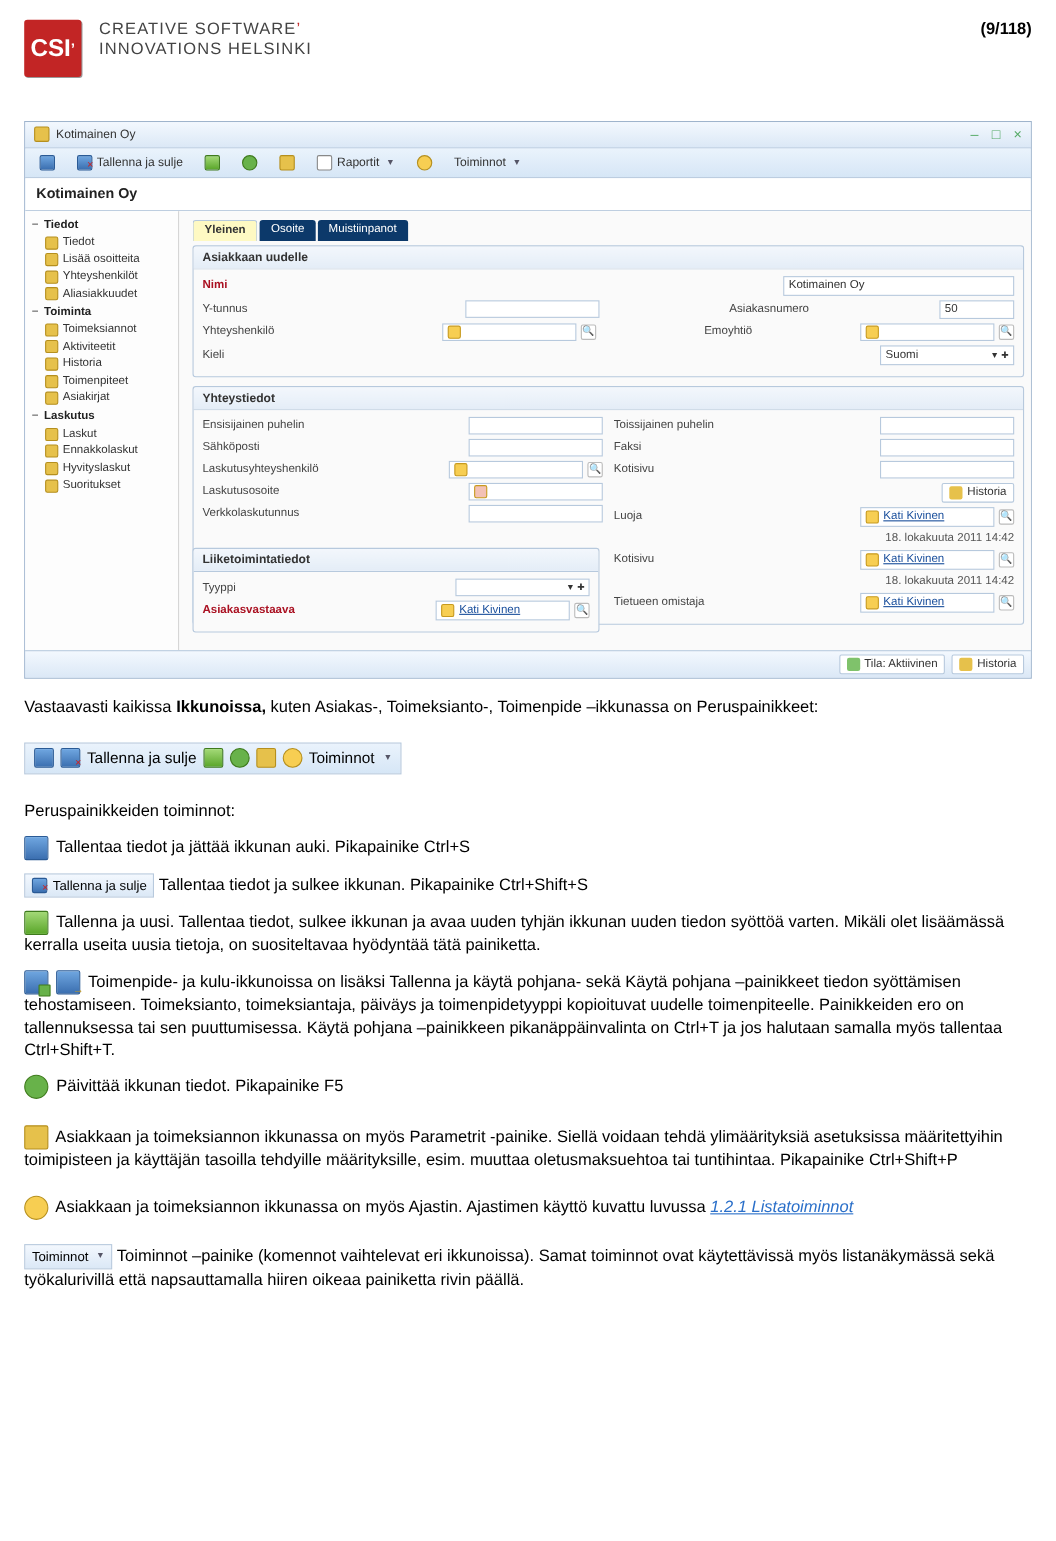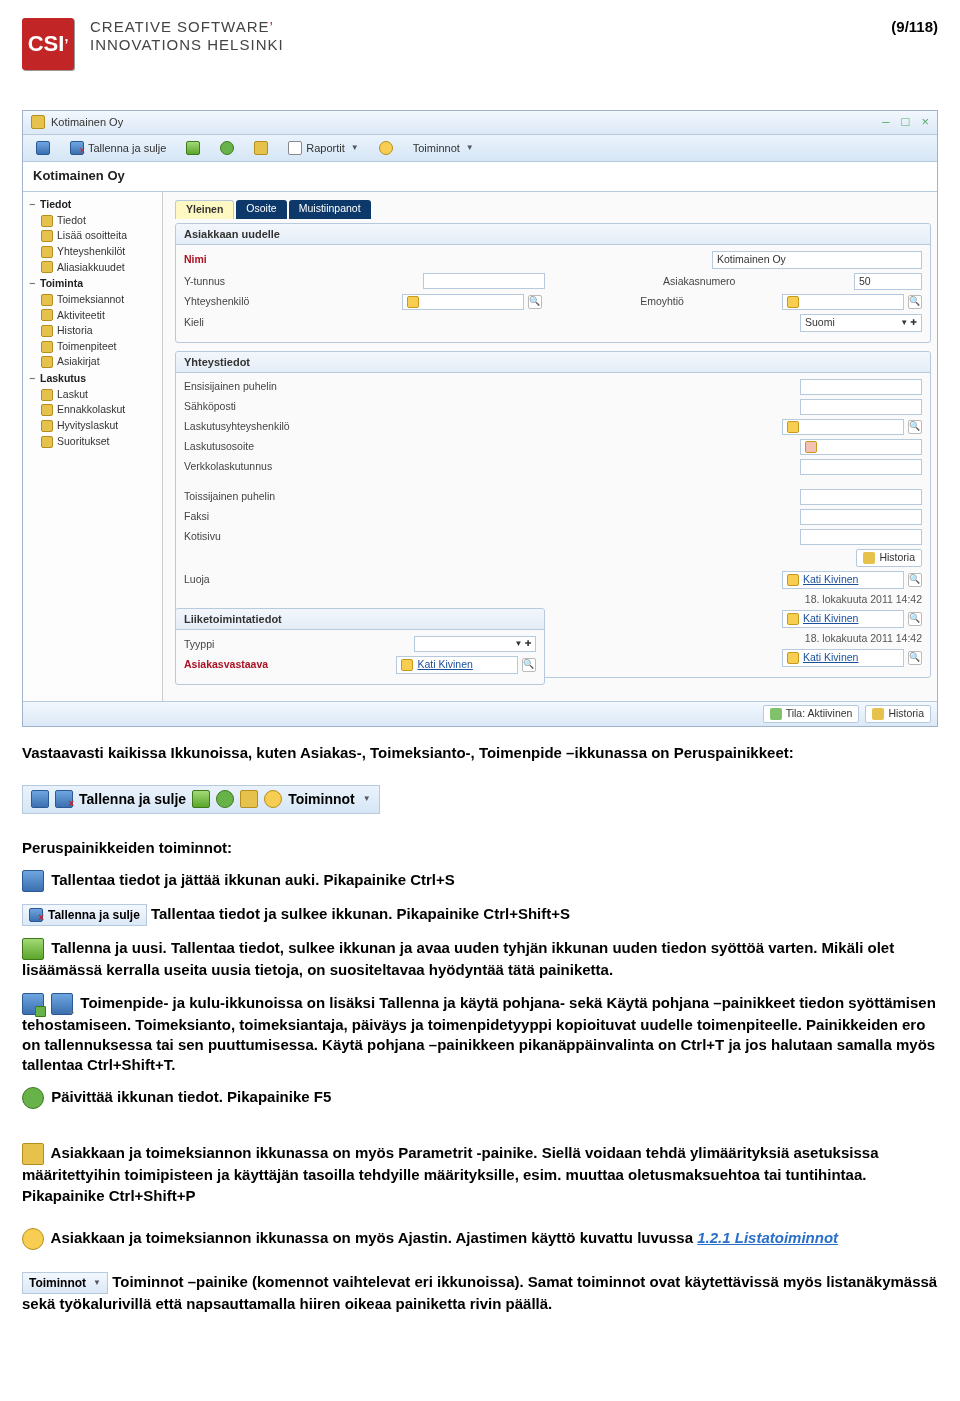--- a/index.html
+++ b/index.html
@@ -76,29 +76,29 @@
   .panel-body { padding:6px 8px; }
   .frow { display:flex; align-items:center; margin-bottom:4px; gap:10px;justify-content:space-between; }
   .frow .lab { width:120px; font-size:10.5px; color:#444; }
   .frow .lab.req { color:#a12; font-weight:bold; }
   .fld { background:#fff; border:1px solid #b7c9dd; padding:1px 4px; font-size:10.5px; min-height:16px; display:flex; align-items:center; gap:4px; }
   .fld.sm { width:122px; }
   .fld.md { width:210px; }
   .fld .sico { width:12px; height:12px; background:#f7ce52; border:1px solid #c79a1e; border-radius:2px; flex-shrink:0; }
   .mag { width:14px; height:14px; border:1px solid #bbb; border-radius:2px; background:#fff; display:inline-flex; align-items:center; justify-content:center; font-size:9px; color:#777; }
   .pair { display:flex; align-items:center; gap:4px; }
-  .col2 { display:flex; gap:10px;flex-direction:column; }
+  .col2 { display:flex; gap:10px; }
   .sub { color:#555; font-size:10.5px; }
   .link { color:#1a4f9c; text-decoration:underline; }
 
   .statusbar { display:flex; justify-content:flex-end; gap:6px; padding:3px 6px; background:linear-gradient(#f3f8fe,#dbe8f6); border-top:1px solid #b7c9dd; }
   .stbtn { display:flex; align-items:center; gap:4px; border:1px solid #b7c9dd; padding:1px 6px; background:#fff; border-radius:2px; font-size:10.5px; }
 
   
-  .doc { font-size: 15px; line-height:1.35;font-weight:bold; }
+  .doc { font-size: 15px; line-height:1.35; }
   .doc p { margin: 6px 0 12px; }
   .doc .inline-icon { display:inline-block; vertical-align:middle; margin-right:3px; }
   .tsitem { display:inline-flex; align-items:center; gap:6px; }
   .doc .toolbar-strip {
     display:inline-flex; align-items:center; gap:6px; padding:4px 8px;
     background: linear-gradient(#eaf3fc,#d6e6f6); border:1px solid #b7c9dd;
     font-size:14px; font-family: Tahoma, Verdana, sans-serif;
     margin: 10px 0 18px;
   }
   .doc .toolbar-strip .ico { width:18px; height:18px; }
@@ -484,21 +484,21 @@
 
     <p>
       <span class="inline-icon ico lg savecopy"></span>
       <span class="inline-icon ico lg savenew"></span><span> Toimenpide- ja kulu-ikkunoissa on lisäksi Tallenna ja käytä pohjana- sekä Käytä pohjana –painikkeet tiedon syöttämisen tehostamiseen. Toimeksianto, toimeksiantaja, päiväys ja toimenpidetyyppi kopioituvat uudelle toimenpiteelle. Painikkeiden ero on tallennuksessa tai sen puuttumisessa. Käytä pohjana –painikkeen pikanäppäinvalinta on Ctrl+T ja jos halutaan samalla myös tallentaa Ctrl+Shift+T.</span>
     </p>
 
     <p style="margin-top:6px">
       <span class="inline-icon ico lg refresh"></span><span> Päivittää ikkunan tiedot. Pikapainike F5</span>
     </p>
 
-    <p style="margin-top:34px">
+    <p style="margin-top:24px">
       <span class="inline-icon ico lg wrench"></span><span> Asiakkaan ja toimeksiannon ikkunassa on myös Parametrit -painike. Siellä voidaan tehdä ylimäärityksiä asetuksissa määritettyihin toimipisteen ja käyttäjän tasoilla tehdyille määrityksille, esim. muuttaa oletusmaksuehtoa tai tuntihintaa. Pikapainike Ctrl+Shift+P</span>
     </p>
 
     <p style="margin-top:22px">
       <span class="inline-icon ico lg timer"></span><span> Asiakkaan ja toimeksiannon ikkunassa on myös Ajastin. Ajastimen käyttö kuvattu luvussa </span><a class="ilink">1.2.1 Listatoiminnot</a>
     </p>
 
     <p style="margin-top:22px">
       <span class="tiny">
           <span>Toiminnot</span>

